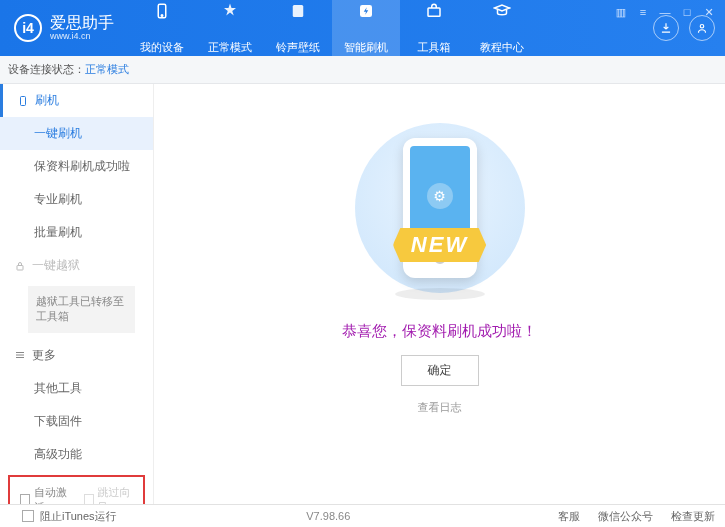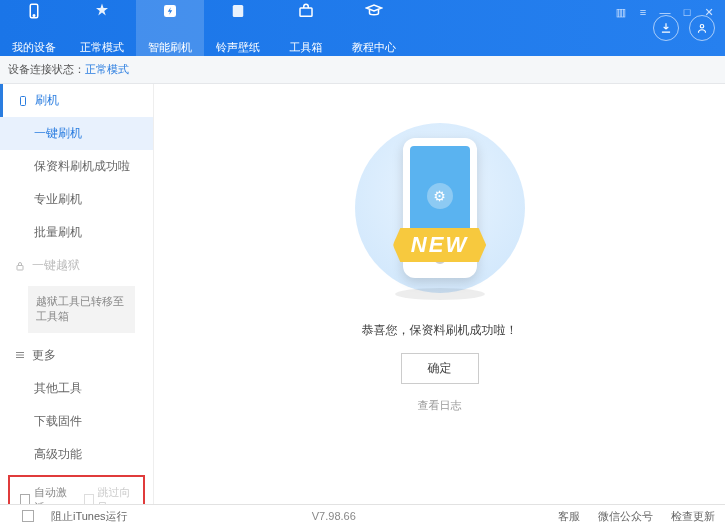--- a/index.html
+++ b/index.html
@@ -39,70 +39,77 @@
 .main { flex: 1; display: flex; flex-direction: column; align-items: center; padding-top: 24px; }
 .phone-illus { position: relative; width: 200px; height: 200px; display: flex; align-items: center; justify-content: center; }
 .circle-bg { position: absolute; width: 170px; height: 170px; border-radius: 50%; background: radial-gradient(circle at 50% 40%, #e8f4ff, #cde5fb); }
 .phone { position: relative; width: 74px; height: 140px; background: #fff; border-radius: 12px; box-shadow: 0 4px 12px rgba(0,0,0,0.15); display: flex; flex-direction: column; align-items: center; }
 .phone-screen { width: 60px; height: 100px; background: #5ab3f0; margin-top: 8px; border-radius: 4px; position: relative; }
 .gear { position: absolute; top: 50%; left: 50%; transform: translate(-50%,-50%); width: 26px; height: 26px; border-radius: 50%; background: #8dcaf3; display:flex;align-items:center;justify-content:center;color:#fff;font-size:14px; }
 .phone-home { width: 12px; height: 12px; border-radius: 50%; border: 2px solid #ccc; margin-top: 6px; }
 .ribbon { position: absolute; bottom: 46px; left: 50%; transform: translateX(-50%); background: #f7c93e; color: #fff; font-weight: bold; font-size: 22px; padding: 4px 18px; letter-spacing: 2px; clip-path: polygon(8% 0, 92% 0, 100% 50%, 92% 100%, 8% 100%, 0 50%); font-style: italic; }
 .shadow { position: absolute; bottom: 8px; width: 90px; height: 12px; background: rgba(0,0,0,0.07); border-radius: 50%; }
 
-.success-text { margin-top: 14px; font-size: 12px; color: #404040; }
+.success-text { margin-top: 14px; font-size: 15px; color: #a21caf; }
 .ok-btn { margin-top: 14px; padding: 6px 26px; border: 1px solid #ccc; background: #fff; cursor: pointer; font-size: 12px; color: #444; }
 .view-log { margin-top: 14px; font-size: 11px; color: #999; cursor: pointer; }
 
 .footer { height: 23px; border-top: 1px solid #e2e2e2; display: flex; align-items: center; font-size: 11px; color: #666; padding: 0 10px; }
 .footer-left { display: flex; align-items: center; gap: 6px; }
 .footer-right { margin-left: auto; display: flex; gap: 18px; }
 .footer-link { cursor: pointer; }
 .version { margin-left: auto; margin-right: 18px; color: #888; }
 
 svg { display: block; }
 </style>
 </head>
 <body>
 
 <div class="header">
+  <div class="logo-block">
+    <div class="logo-circle">i4</div>
+    <div class="brand-text">
+      <span class="brand-name">爱思助手</span>
+      <span class="brand-url">www.i4.cn</span>
+    </div>
+  </div>
   <div class="nav">
     <div class="nav-item">
       <span class="nav-icon">
           <svg width="18" height="18" viewBox="0 0 24 24" fill="none" stroke="#fff" stroke-width="2">
             <rect x="7" y="3" width="10" height="18" rx="2"></rect>
             <circle cx="12" cy="18" r="1"></circle>
           </svg>
         </span>
       <span>我的设备</span>
     </div>
     <div class="nav-item">
       <span class="nav-icon">
           <svg width="18" height="18" viewBox="0 0 24 24" fill="#fff">
             <path d="M12 2l2 6h6l-5 4 2 6-5-4-5 4 2-6-5-4h6z" opacity="0.9"></path>
           </svg>
         </span>
       <span>正常模式</span>
     </div>
+    <div class="nav-item">
+      <span class="nav-icon">
+          <svg width="18" height="18" viewBox="0 0 24 24" fill="#fff">
+            <rect x="5" y="4" width="14" height="16" rx="2" opacity="0.9"></rect>
+          </svg>
+        </span>
+      <span>铃声壁纸</span>
+    </div>
     <div class="nav-item active">
       <span class="nav-icon">
           <svg width="18" height="18" viewBox="0 0 24 24" fill="#fff">
             <rect x="4" y="4" width="16" height="16" rx="3"></rect>
             <path d="M13 7l-4 6h3l-1 4 4-6h-3z" fill="#2a7de0"></path>
           </svg>
         </span>
       <span>智能刷机</span>
-    </div>
-    <div class="nav-item">
-      <span class="nav-icon">
-          <svg width="18" height="18" viewBox="0 0 24 24" fill="#fff">
-            <rect x="5" y="4" width="14" height="16" rx="2" opacity="0.9"></rect>
-          </svg>
-        </span>
-      <span>铃声壁纸</span>
     </div>
     <div class="nav-item">
       <span class="nav-icon">
           <svg width="18" height="18" viewBox="0 0 24 24" fill="none" stroke="#fff" stroke-width="2">
             <rect x="4" y="8" width="16" height="11" rx="1"></rect>
             <path d="M9 8V6a3 3 0 016 0v2"></path>
           </svg>
         </span>
       <span>工具箱</span>
     </div>
@@ -201,21 +208,21 @@
       <div class="ribbon">NEW</div>
     </div>
     <div class="success-text">恭喜您，保资料刷机成功啦！</div>
     <button class="ok-btn">确定</button>
     <div class="view-log">查看日志</div>
   </div>
 </div>
 
 <div class="footer">
   <div class="footer-left">
-    <label style="display:flex;align-items:center;gap:17px;padding-left:12px;">
+    <label style="display:flex;align-items:center;gap:6px;padding-left:12px;">
         <span class="chk"></span>
         <span>阻止iTunes运行</span>
       </label>
   </div>
   <span class="version">V7.98.66</span>
   <div class="footer-right">
     <span class="footer-link">客服</span>
     <span class="footer-link">微信公众号</span>
     <span class="footer-link">检查更新</span>
   </div>

